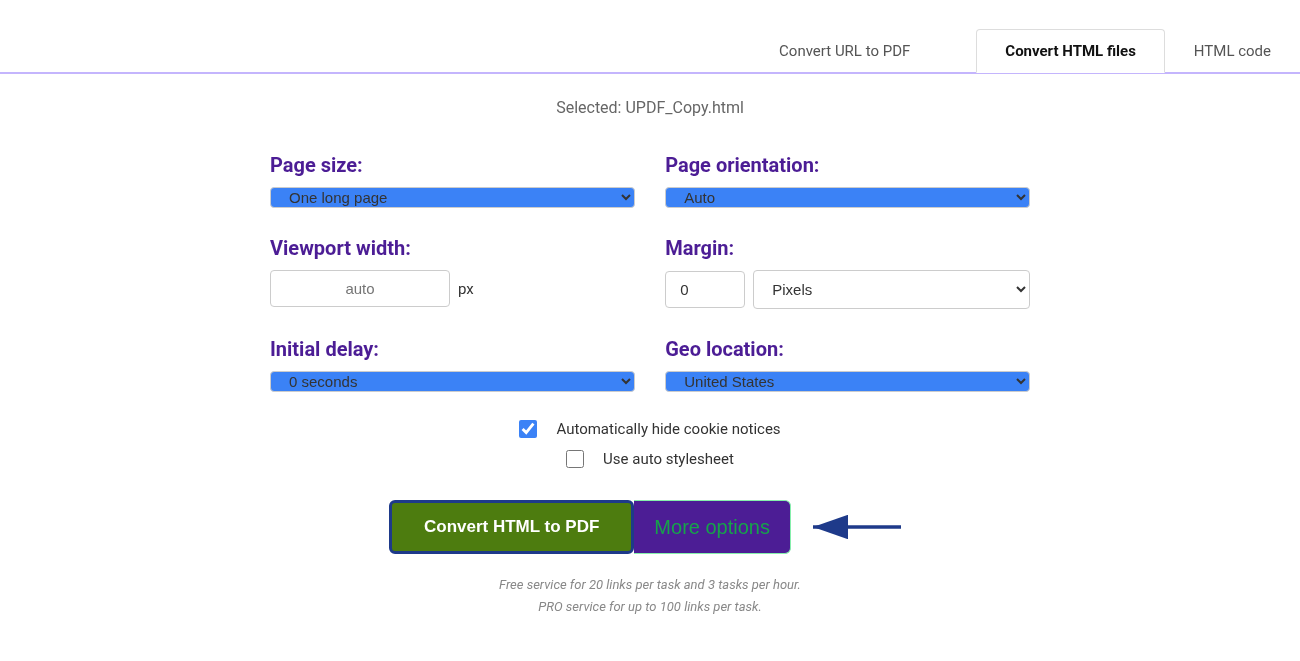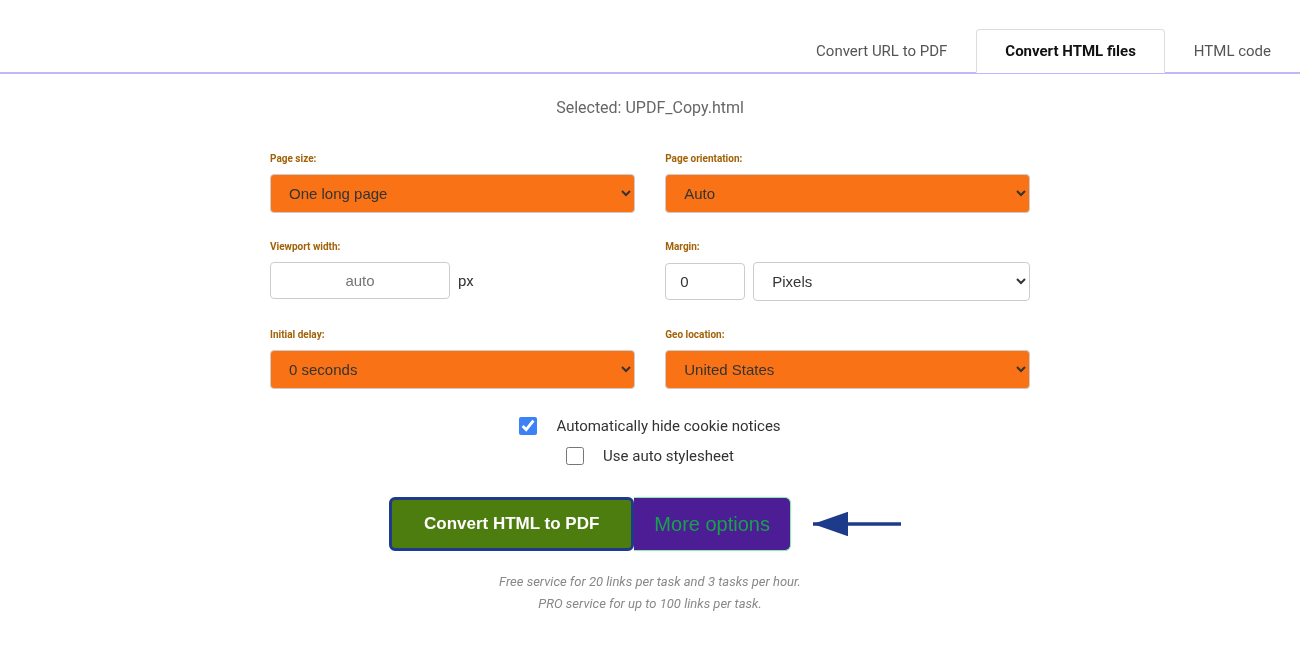--- a/index.html
+++ b/index.html
@@ -34,20 +34,21 @@
       position: relative;
       top: 1px;
     }
     .tab.active {
       font-weight: 700;
       color: #111;
       border: 1px solid #ddd;
       border-bottom: 1px solid #fff;
       background: #fff;
       border-radius: 4px 4px 0 0;
+      margin-left: 37px;
     }
 
     
     .selected-file {
       font-size: 16px;
       color: #666;
       margin-bottom: 36px;
     }
 
     
@@ -67,33 +68,33 @@
     }
 
     .form-group {
       display: flex;
       flex-direction: column;
       width: 48%;
     }
 
     .form-label {
       font-weight: 700;
-      font-size: 10px;
+      font-size: 20px;
       margin-bottom: 10px;
-      color: #a16207;
+      color: #4c1d95;
     }
 
     .form-select {
       width: 100%;
-      padding: 9px 14px;
+      padding: 0 14px;
       border: 1px solid #ccc;
       border-radius: 4px;
       font-size: 15px;
       color: #333;
-      background: #f97316;
+      background: #3b82f6;
       cursor: pointer;
       appearance: auto;
     }
 
     .viewport-group {
       display: flex;
       flex-direction: column;
       width: 48%;
     }
 

